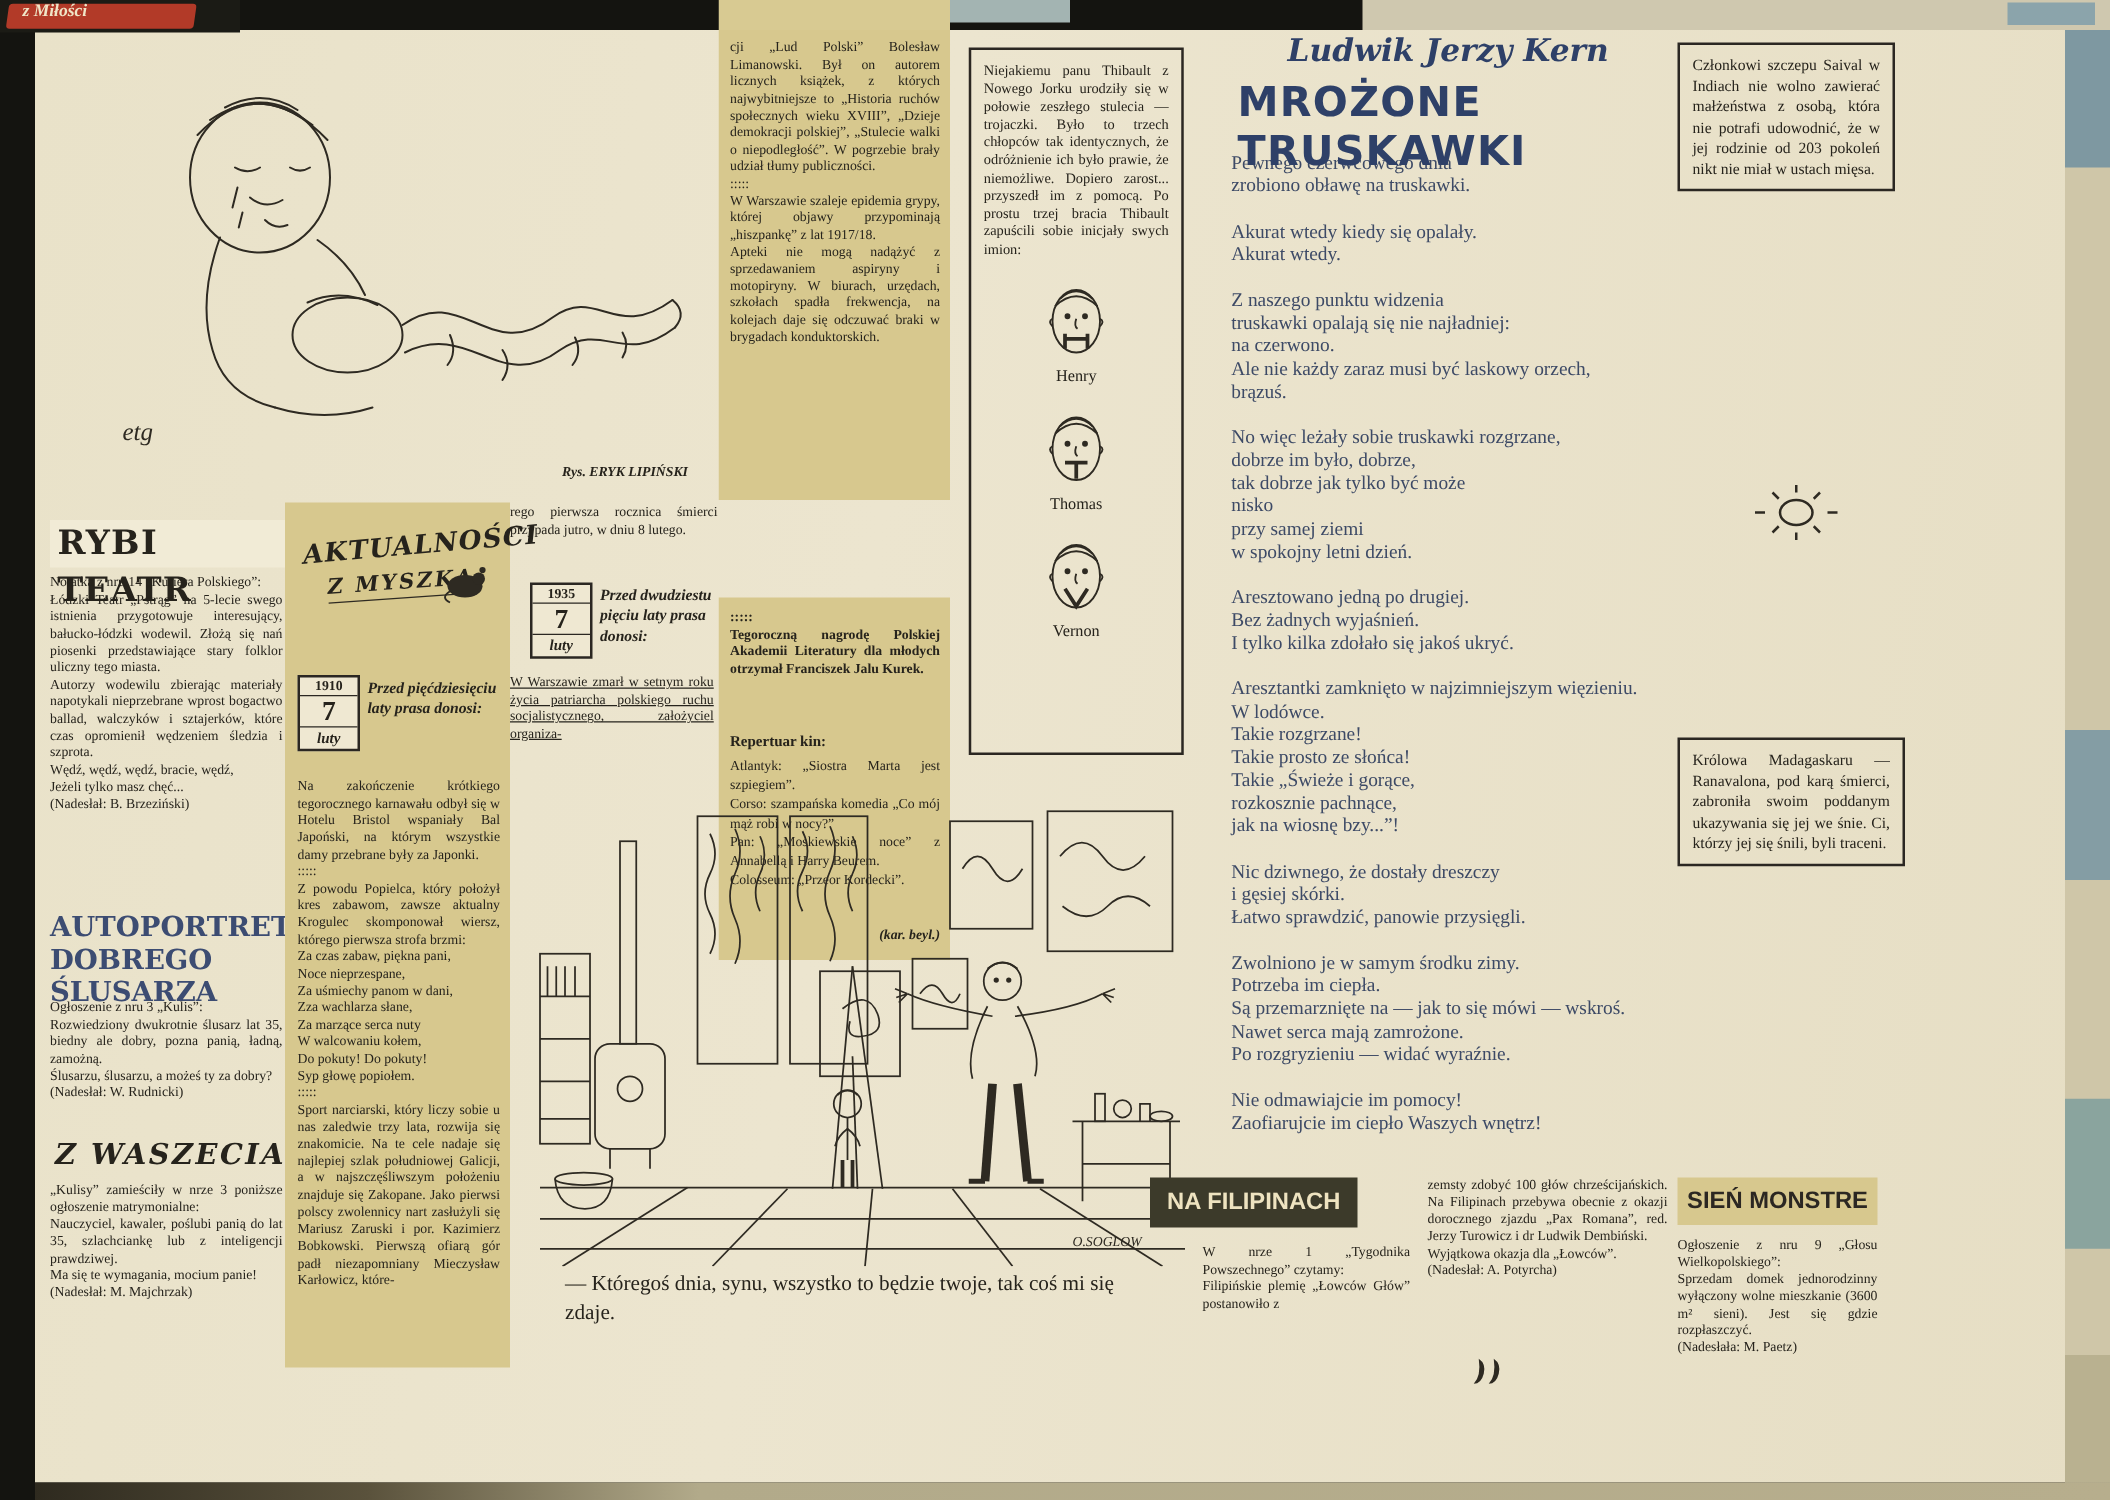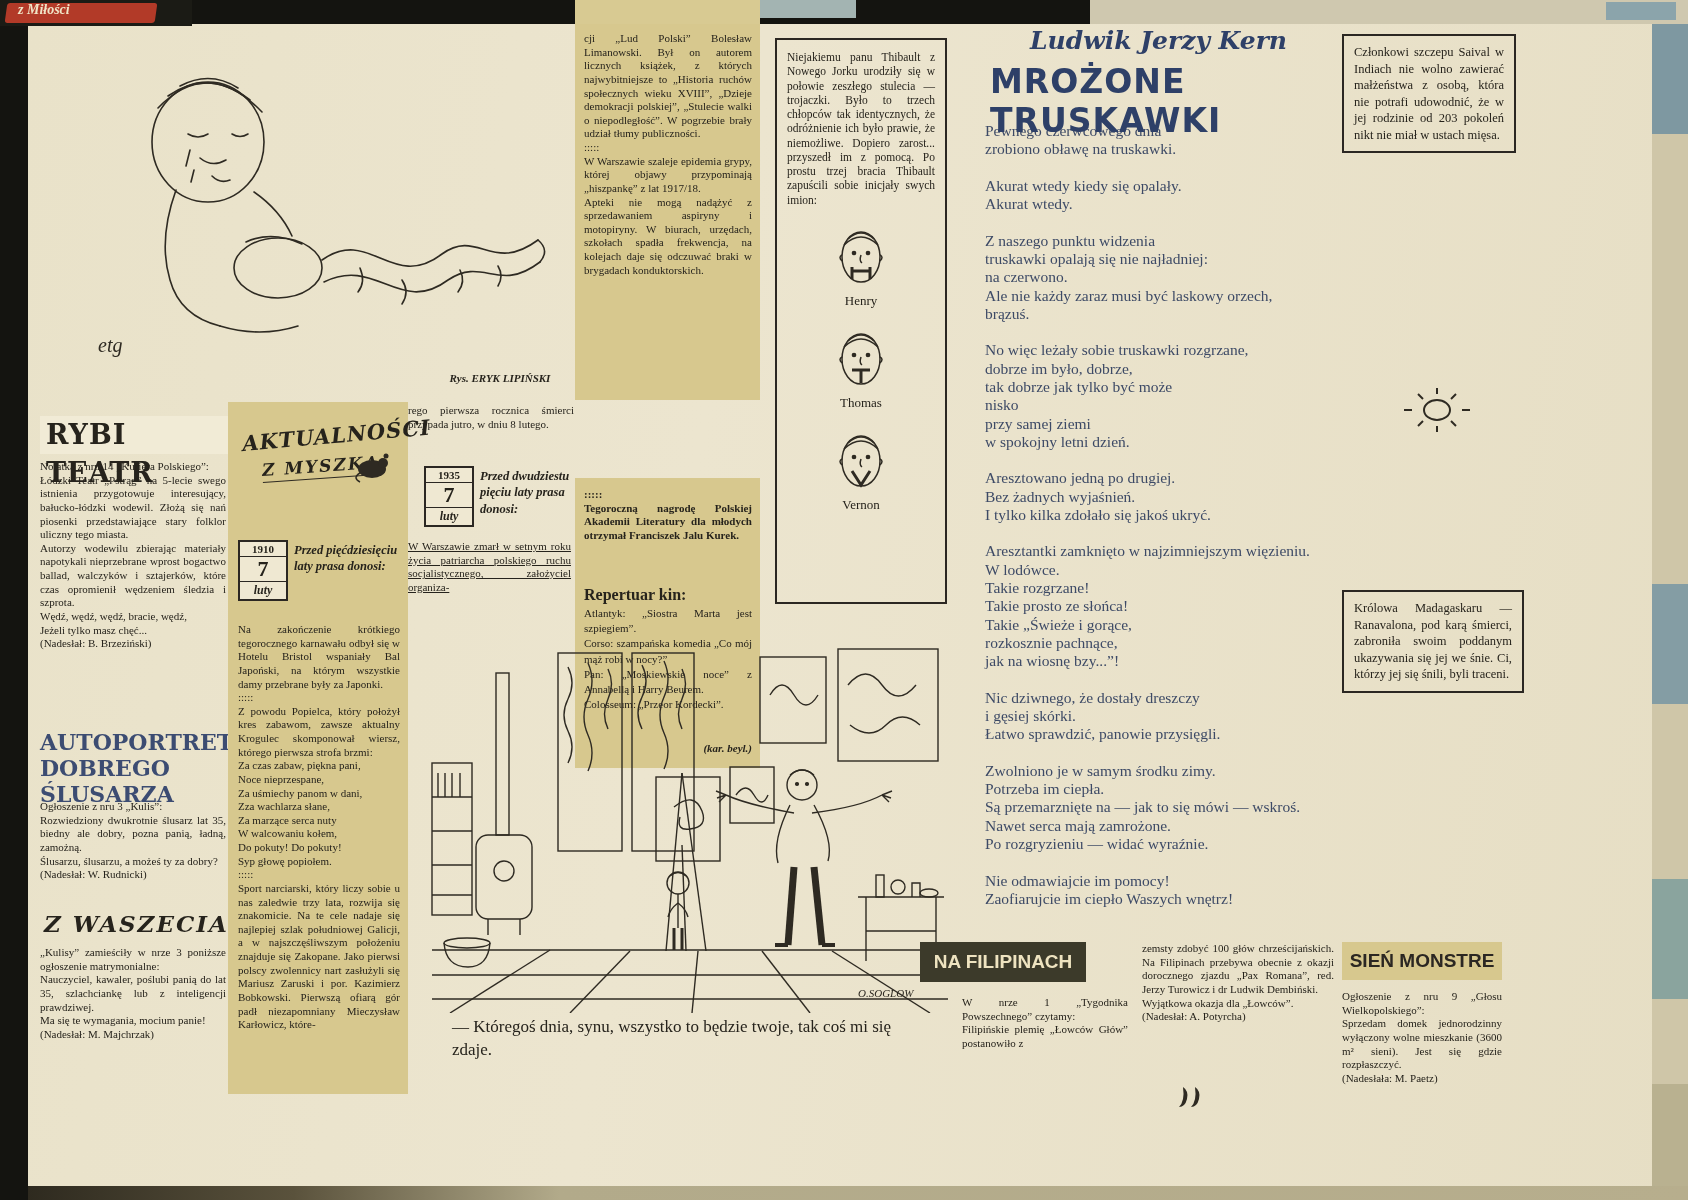--- a/index.html
+++ b/index.html
@@ -160,21 +160,21 @@
 
   <div class="abs tanblock" style="left:575px;top:24px;width:185px;height:376px;"></div>
   <div class="abs small" style="left:584px;top:32px;width:168px;">cji „Lud Polski” Bolesław Limanowski. Był on autorem licznych książek, z których najwybitniejsze to „Historia ruchów społecznych wieku XVIII”, „Dzieje demokracji polskiej”, „Stulecie walki o niepodległość”. W pogrzebie brały udział tłumy publiczności.
 :::::
 W Warszawie szaleje epidemia grypy, której objawy przypominają „hiszpankę” z lat 1917/18.
 Apteki nie mogą nadążyć z sprzedawaniem aspiryny i motopiryny. W biurach, urzędach, szkołach spadła frekwencja, na kolejach daje się odczuwać braki w brygadach konduktorskich.</div>
 
   <div class="abs tanblock" style="left:575px;top:478px;width:185px;height:290px;"></div>
   <div class="abs small" style="left:584px;top:488px;width:168px;font-weight:bold;">:::::
 Tegoroczną nagrodę Polskiej Akademii Literatury dla młodych otrzymał Franciszek Jalu Kurek.</div>
-  <div class="abs" style="left:584px;top:586px;width:168px;font-weight:bold;font-size:16px;">Repertuar kin:</div>
+  <div class="abs" style="left:584px;top:586px;width:168px;font-weight:bold;font-size:12px;">Repertuar kin:</div>
   <div class="abs small" style="left:584px;top:606px;width:168px;line-height:1.38;">Atlantyk: „Siostra Marta jest szpiegiem”.
 Corso: szampańska komedia „Co mój mąż robi w nocy?”
 Pan: „Moskiewskie noce” z Annabellą i Harry Beurem.
 Colosseum: „Przeor Kordecki”.</div>
   <div class="abs credit" style="left:584px;top:742px;width:168px;text-align:right;">(kar. beyl.)</div>
 
   <div class="abs kern-author" style="left:1030px;top:26px;width:280px;">Ludwik Jerzy Kern</div>
 
   <div class="abs" style="left:775px;top:38px;width:168px;height:562px;border:2px solid #2b2722;">
     <div class="small" style="padding:10px 10px 0 10px;font-size:11.5px;">Niejakiemu panu Thibault z Nowego Jorku urodziły się w połowie zeszłego stulecia — trojaczki. Było to trzech chłopców tak identycznych, że odróżnienie ich było prawie, że niemożliwe. Dopiero zarost... przyszedł im z pomocą. Po prostu trzej bracia Thibault zapuścili sobie inicjały swych imion:</div>

